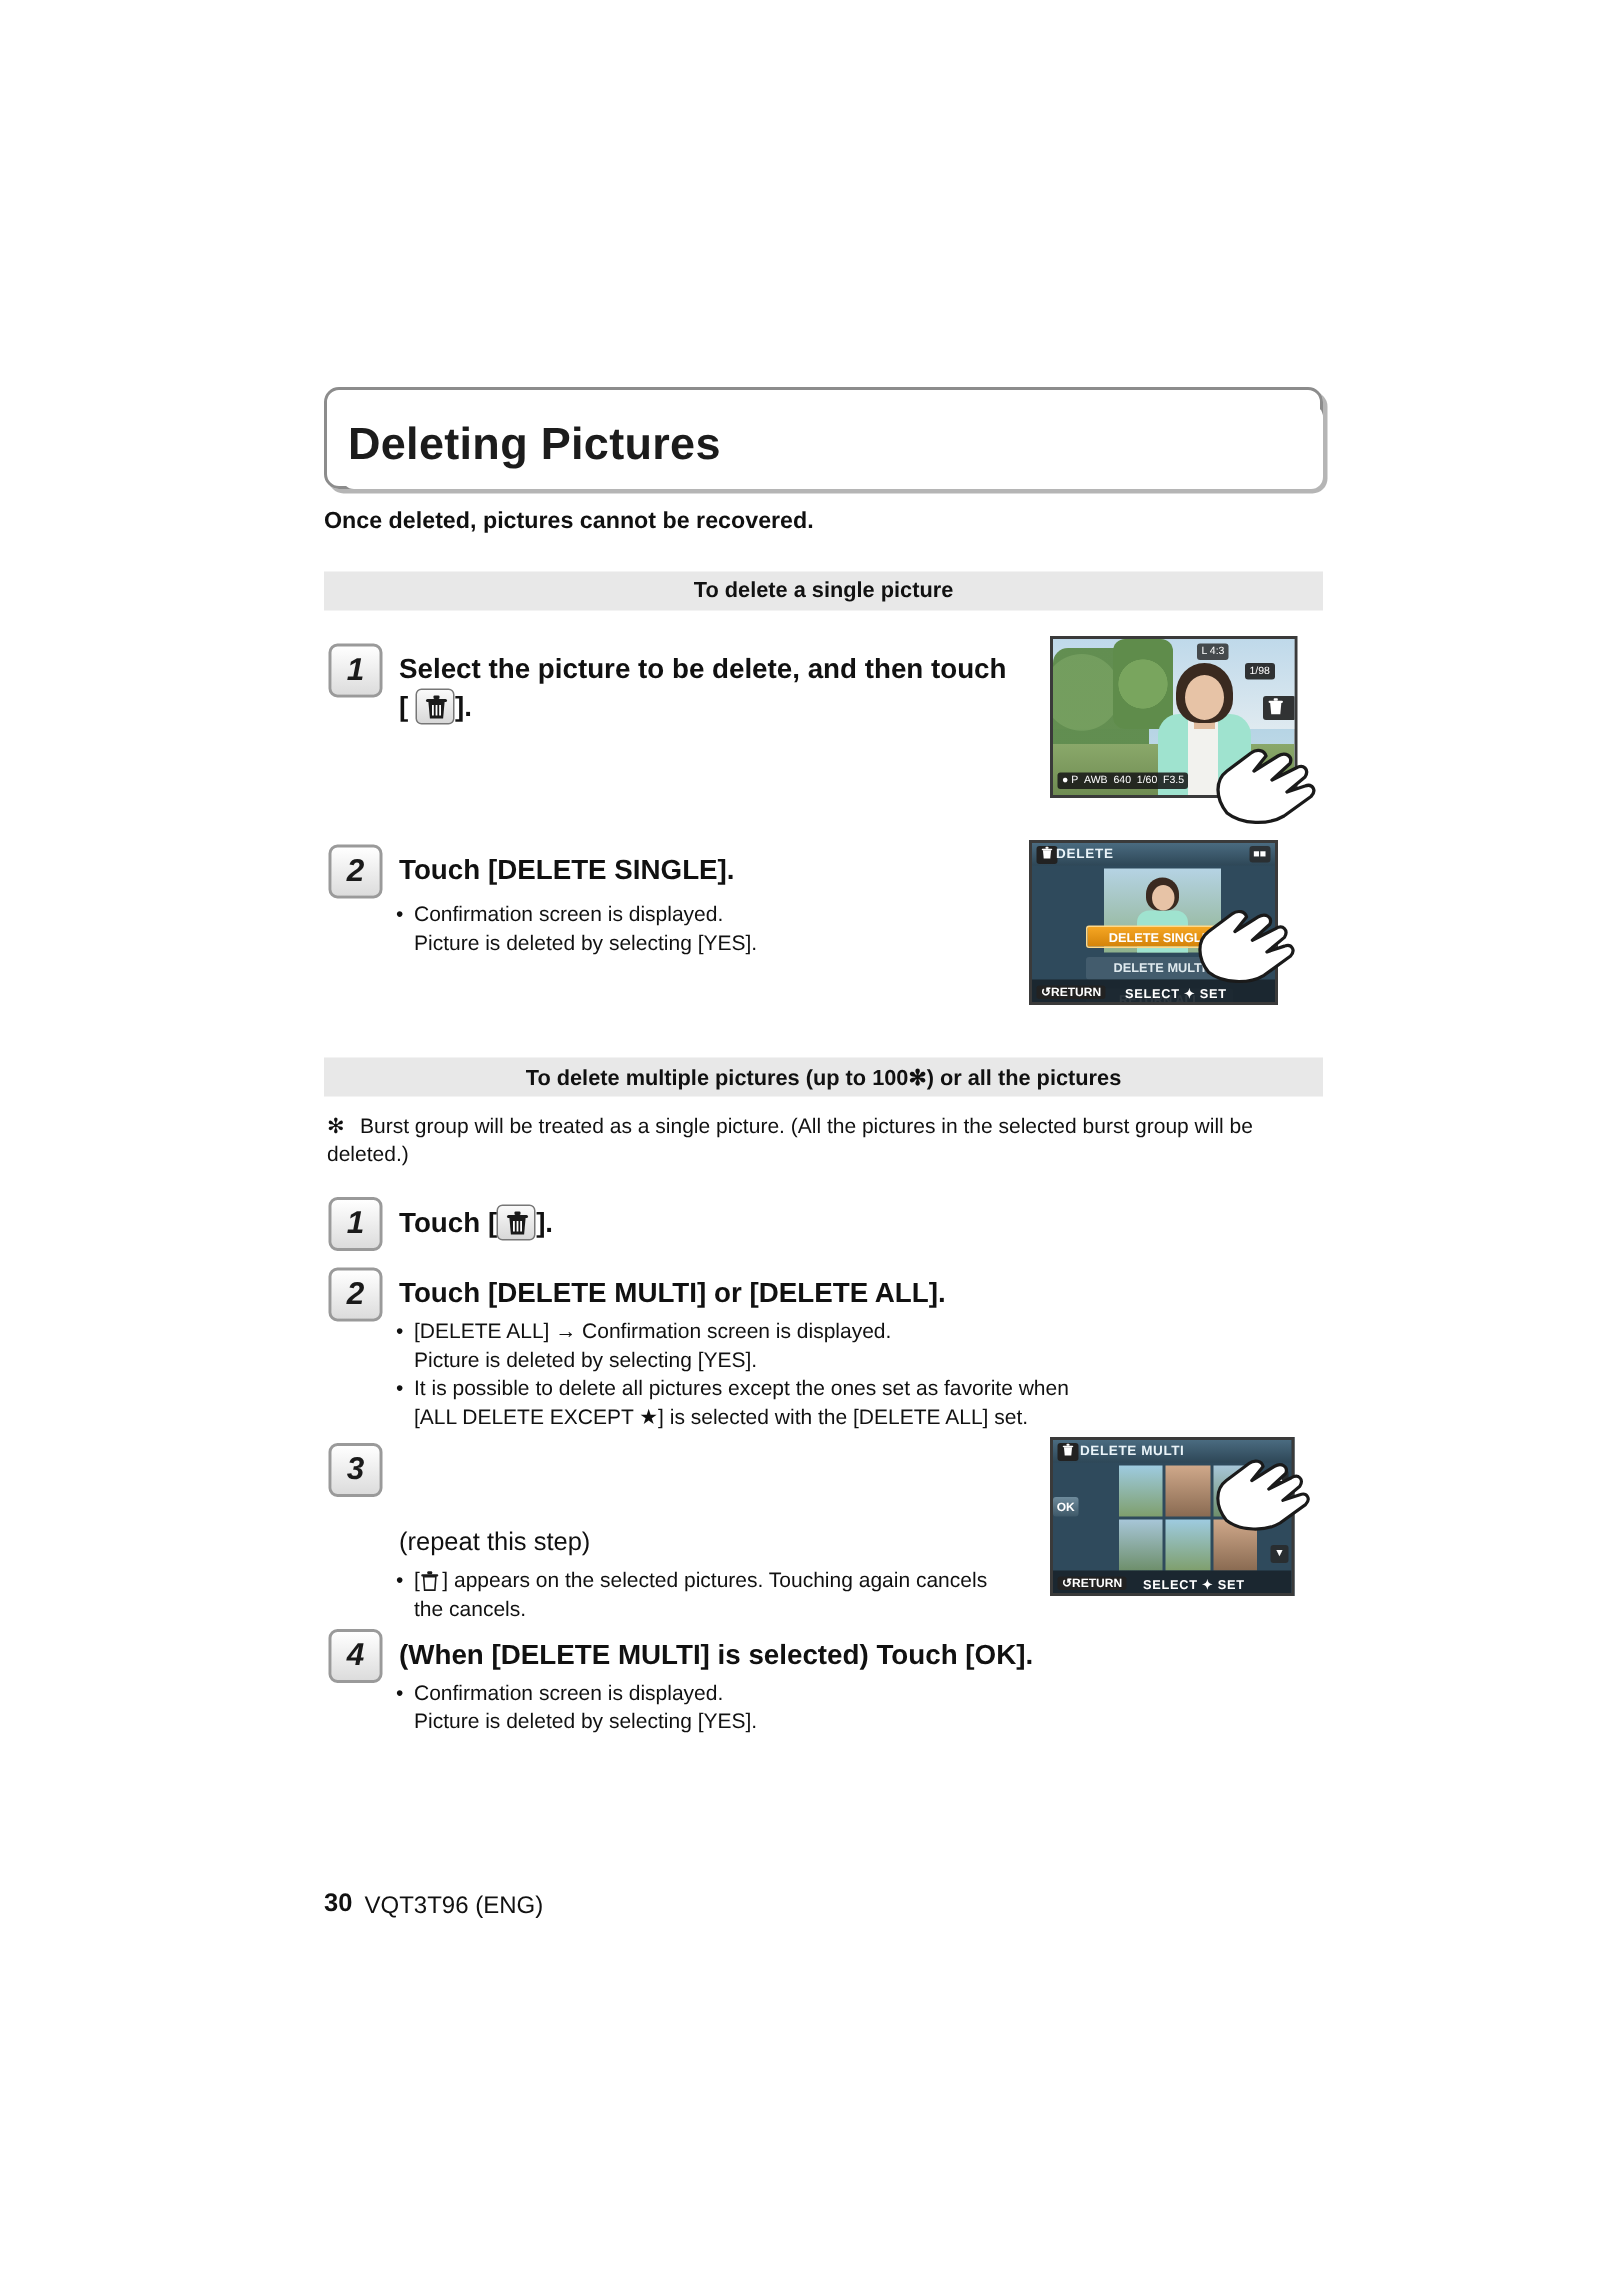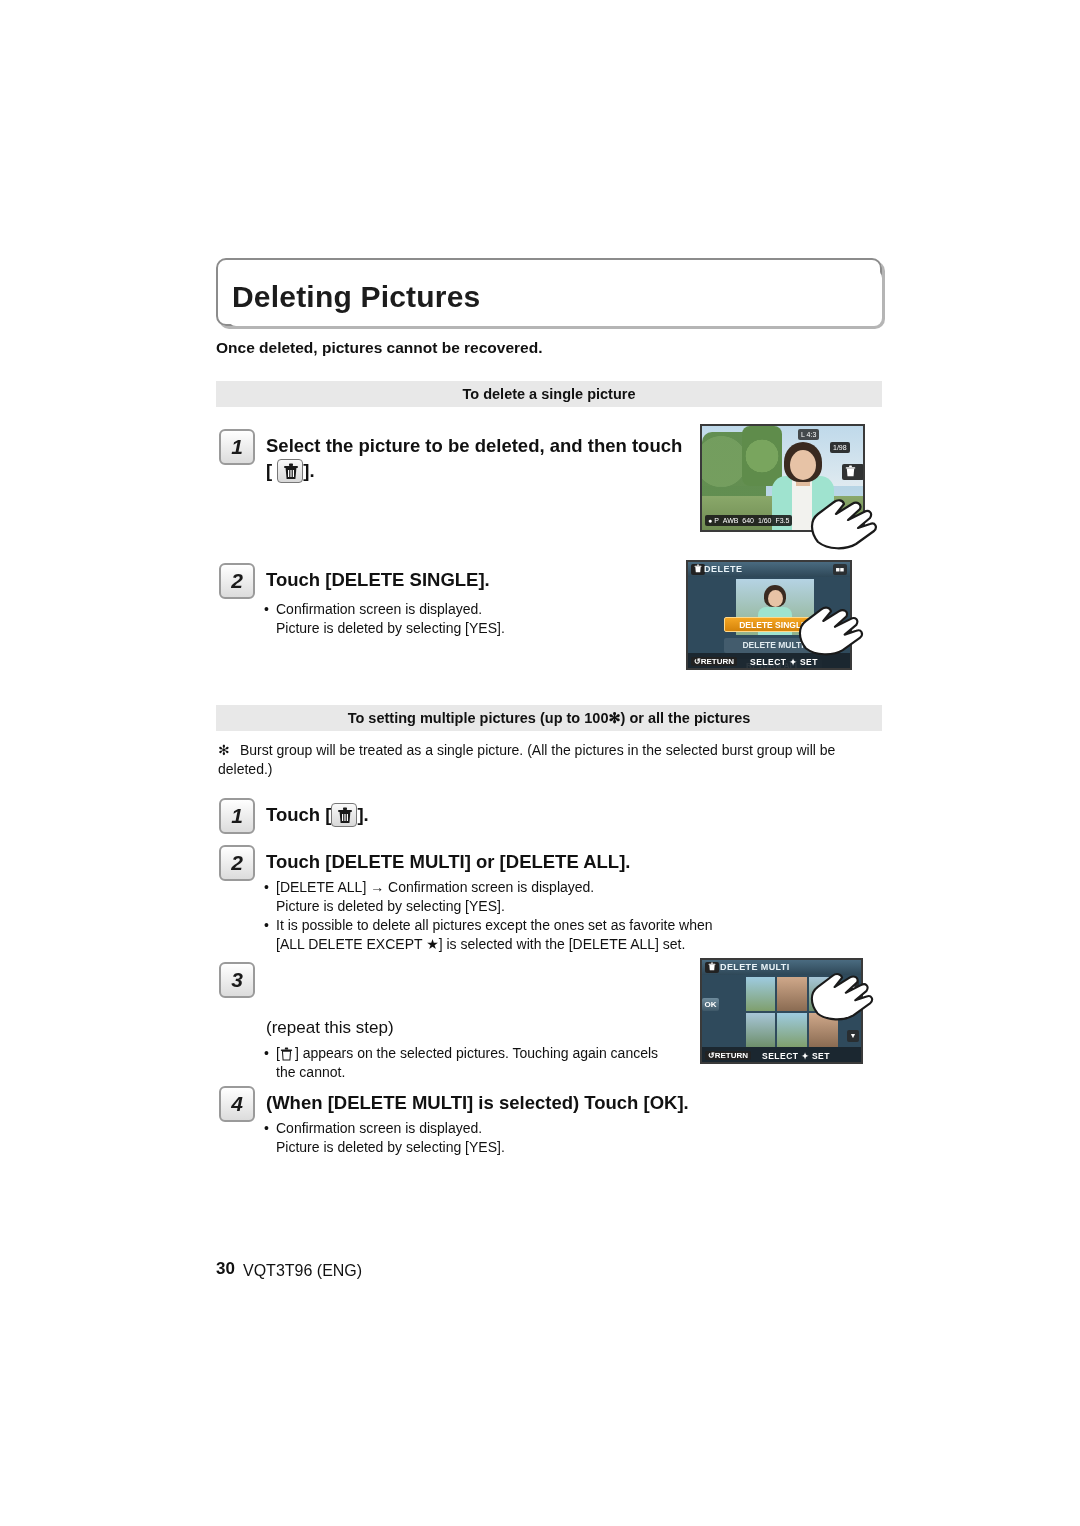--- a/index.html
+++ b/index.html
@@ -286,21 +286,21 @@
   <div class="title-text">Deleting Pictures</div>
 
   <div class="lead">Once deleted, pictures cannot be recovered.</div>
 
   <div class="sec-head" style="top:381px;">
     <div class="label">To delete a single picture</div>
   </div>
 
   <div class="stepnum" style="left:219px; top:429px;">1</div>
   <div class="steptext" style="left:266px; top:433px; width:430px;">
-    <span>Select the picture to be deleted, and then touch</span><br>
+    <span>Select the picture to be delete, and then touch</span><br>
     <span>[</span>
     <span class="trash-btn">
       <svg width="16" height="17" viewBox="0 0 16 17" aria-hidden="true">
         <rect x="1" y="3" width="14" height="2" rx="1" fill="#1a1a1a"></rect>
         <rect x="6" y="0.6" width="4" height="2.4" rx="0.8" fill="#1a1a1a"></rect>
         <path d="M2.6 5 H13.4 L12.4 16 H3.6 Z" fill="#1a1a1a"></path>
         <rect x="5" y="7" width="1.2" height="7" fill="#ffffff"></rect>
         <rect x="7.4" y="7" width="1.2" height="7" fill="#ffffff"></rect>
         <rect x="9.8" y="7" width="1.2" height="7" fill="#ffffff"></rect>
       </svg>
@@ -368,21 +368,21 @@
       <span>SELECT</span> ✦ <span>SET</span>
     </div>
   </div>
   <div class="hand" style="left:788px; top:588px;">
     <svg width="88" height="68" viewBox="0 0 90 70">
       <path d="M18 62 C10 52 10 40 18 34 L34 22 C38 19 43 20 44 24 L36 34 L52 24 C57 21 62 24 60 29 L48 40 L64 32 C69 29 73 33 70 38 L58 48 L70 44 C75 42 78 47 74 51 L56 64 C46 70 28 70 18 62 Z" fill="#ffffff" stroke="#1a1a1a" stroke-width="2.2" stroke-linejoin="round"></path>
     </svg>
   </div>
 
   <div class="sec-head" style="top:705px;">
-    <div class="label">To setting multiple pictures (up to 100✻) or all the pictures</div>
+    <div class="label">To delete multiple pictures (up to 100✻) or all the pictures</div>
   </div>
 
   <div class="note" style="left:218px; top:741px; width:664px;">
     <span class="ast">✻</span>
     <span class="ntext">Burst group will be treated as a single picture. (All the pictures in the selected burst group will be deleted.)</span>
   </div>
 
   <div class="stepnum" style="left:219px; top:798px;">1</div>
   <div class="steptext" style="left:266px; top:802px;">
     <span>Touch [</span><span class="trash-btn">
@@ -407,21 +407,21 @@
   </div>
 
   <div class="stepnum" style="left:219px; top:962px;">3</div>
   <div class="plain" style="left:266px; top:1018px;">(repeat this step)</div>
   <div class="bullets" style="left:262px; top:1044px; width:440px;">
     <div class="b"><span>[</span><span class="inline-trash"><svg width="13" height="14" viewBox="0 0 16 17">
             <rect x="1" y="3" width="14" height="1.8" rx=".9" fill="#1a1a1a"></rect>
             <rect x="6" y="0.6" width="4" height="2.4" rx="0.8" fill="#1a1a1a"></rect>
             <path d="M3 5 H13 L12.2 16 H3.8 Z" fill="none" stroke="#1a1a1a" stroke-width="1.3"></path>
           </svg></span><span>] appears on the selected pictures. Touching again cancels</span></div>
-    <div class="cont">the cannot.</div>
+    <div class="cont">the cancels.</div>
   </div>
 
   <div class="shot" id="shot3">
     <div class="s3-topbar"></div>
     <div class="osd-box" style="left:3px; top:2px; background:#222;">
       <svg width="8" height="9" viewBox="0 0 16 17" style="vertical-align:-1px">
         <rect x="1" y="3" width="14" height="2" rx="1" fill="#fff"></rect>
         <rect x="6" y="0.6" width="4" height="2.4" rx="0.8" fill="#fff"></rect>
         <path d="M2.6 5 H13.4 L12.4 16 H3.6 Z" fill="#fff"></path>
       </svg>

